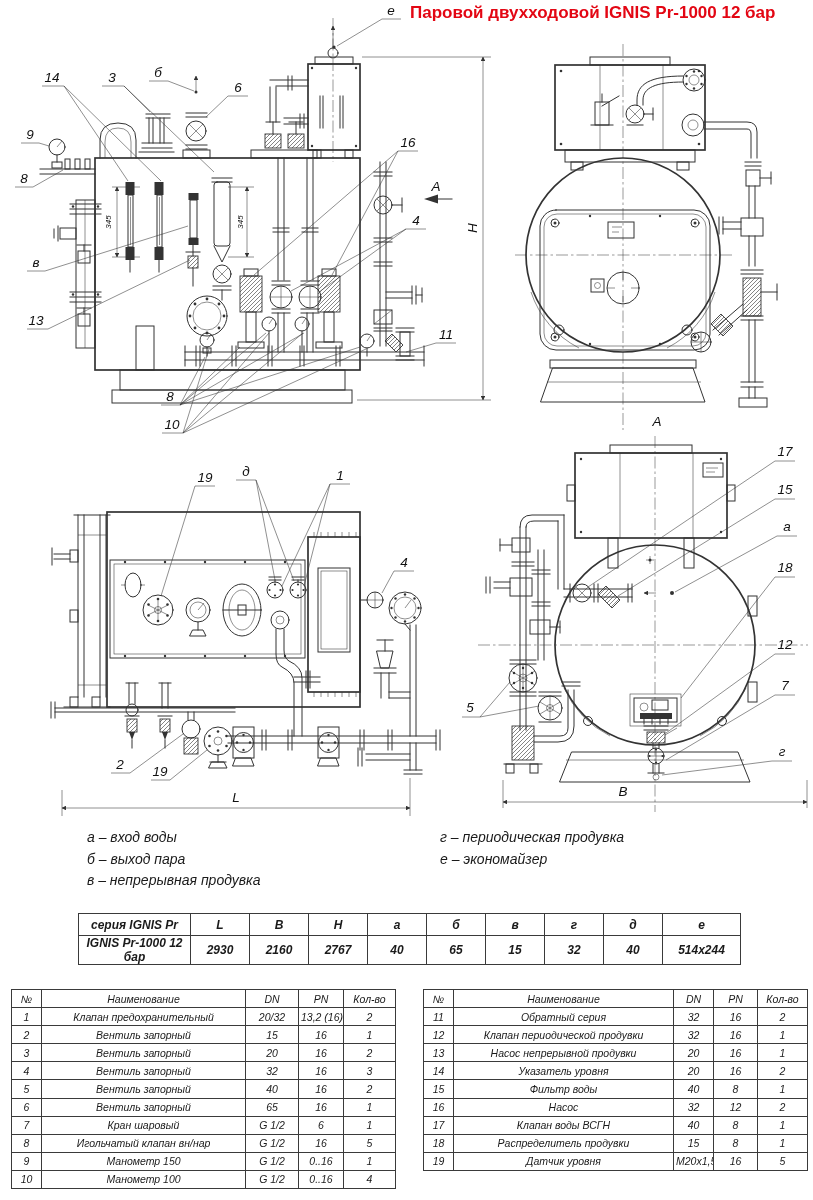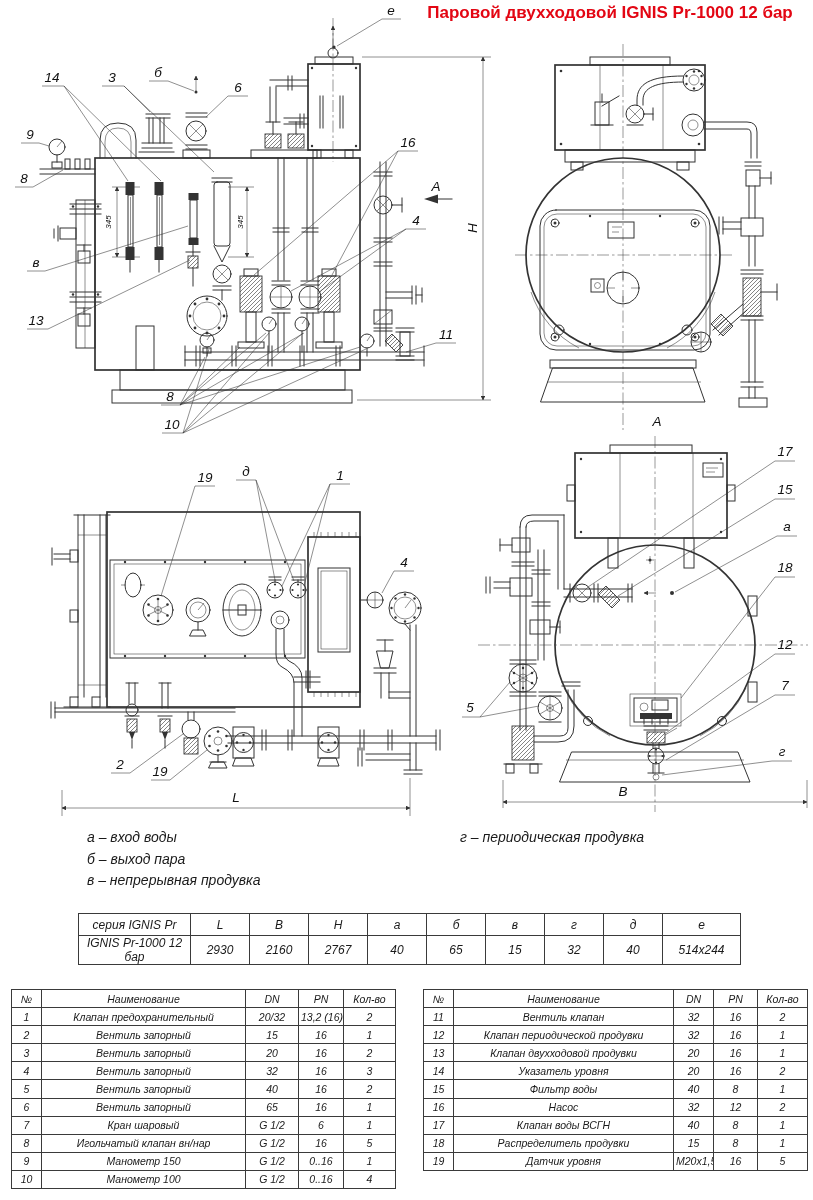--- a/index.html
+++ b/index.html
@@ -1,33 +1,33 @@
 <!DOCTYPE html>
 <html><head>
 <meta charset="utf-8">
 <style>
   html,body{margin:0;padding:0}
   body{width:813px;height:1200px;position:relative;background:#fff;
        font-family:"Liberation Sans",sans-serif;color:#1a1a1a;overflow:hidden}
-  .page-title{position:absolute;top:3px;left:410px;width:400px;text-align:center;
+  .page-title{position:absolute;top:3px;left:410px;width:400px;text-align:left;
        font-weight:bold;font-size:17px;color:#e30613}
   svg{position:absolute;overflow:visible}
   .s{stroke:#333;stroke-width:1;fill:none;stroke-linecap:square}
   .s2{stroke:#333;stroke-width:1.7;fill:none}
   .st{stroke:#333;stroke-width:.55;fill:none}
   .f{fill:#333;stroke:none}
   .h{fill:url(#hp);stroke:#333;stroke-width:.9}
   .cl{stroke:#333;stroke-width:.5;fill:none;stroke-dasharray:12 3 2.5 3}
   text{font-family:"Liberation Sans",sans-serif;font-style:italic;fill:#111}
   .t13{font-size:13.5px}
   .t8{font-size:8px}
   .legend{position:absolute;font-style:italic;font-size:14px;line-height:21.5px;white-space:nowrap}
   table{border-collapse:collapse;font-style:italic;table-layout:fixed;background:#fff}
   .dimtab{position:absolute;left:78px;top:913px;width:662px;border:1.6px solid #3a3a3a;font-size:12px}
-  .dimtab th,.dimtab td{border:1.3px solid #3a3a3a;height:21px;text-align:center;font-weight:normal;
+  .dimtab th,.dimtab td{border:1.3px solid #3a3a3a;height:21px;text-align:center;font-weight:bold;
        padding:0 2px;overflow:hidden}
   .parts{position:absolute;border:1.5px solid #3a3a3a;font-size:10.5px}
   .parts th,.parts td{border:1px solid #3a3a3a;height:17.1px;text-align:center;font-weight:normal;
        padding:0 2px;overflow:hidden;white-space:nowrap}
   .pl{left:11px;top:989px;width:384px}
   .pr{left:423px;top:989px;width:384px}
 </style>
 </head>
 <body>
 
@@ -629,22 +629,23 @@
     <text class="t13" x="322" y="326" text-anchor="middle">г</text>
     <text class="t13" x="10" y="282" text-anchor="middle">5</text>
   </g>
 </svg>
 
 <div class="legend" style="left:87px;top:827px">
   <div>а – вход воды</div>
   <div>б – выход пара</div>
   <div>в – непрерывная продувка</div>
 </div>
-<div class="legend" style="left:460px;top:827px">
+<div class="legend" style="left:440px;top:827px">
   <div>г – периодическая продувка</div>
+  <div>е – экономайзер</div>
 </div>
 
 <table class="dimtab">
   <colgroup>
       <col style="width:112px">
       <col style="width:59px">
       <col style="width:59px">
       <col style="width:59px">
       <col style="width:59px">
       <col style="width:59px">
@@ -790,35 +791,35 @@
     <th>Наименование</th>
     <th>DN</th>
     <th>PN</th>
     <th>Кол-во</th>
   </tr>
     </thead>
   <tbody>
 
   <tr>
       <td>11</td>
-        <td>Вентиль клапан</td>
+        <td>Обратный серия</td>
         <td>32</td>
         <td>16</td>
         <td>2</td>
     </tr>
       <tr>
       <td>12</td>
         <td>Клапан периодической продувки</td>
         <td>32</td>
         <td>16</td>
         <td>1</td>
     </tr>
       <tr>
       <td>13</td>
-        <td>Клапан двухходовой продувки</td>
+        <td>Насос непрерывной продувки</td>
         <td>20</td>
         <td>16</td>
         <td>1</td>
     </tr>
       <tr>
       <td>14</td>
         <td>Указатель уровня</td>
         <td>20</td>
         <td>16</td>
         <td>2</td>

